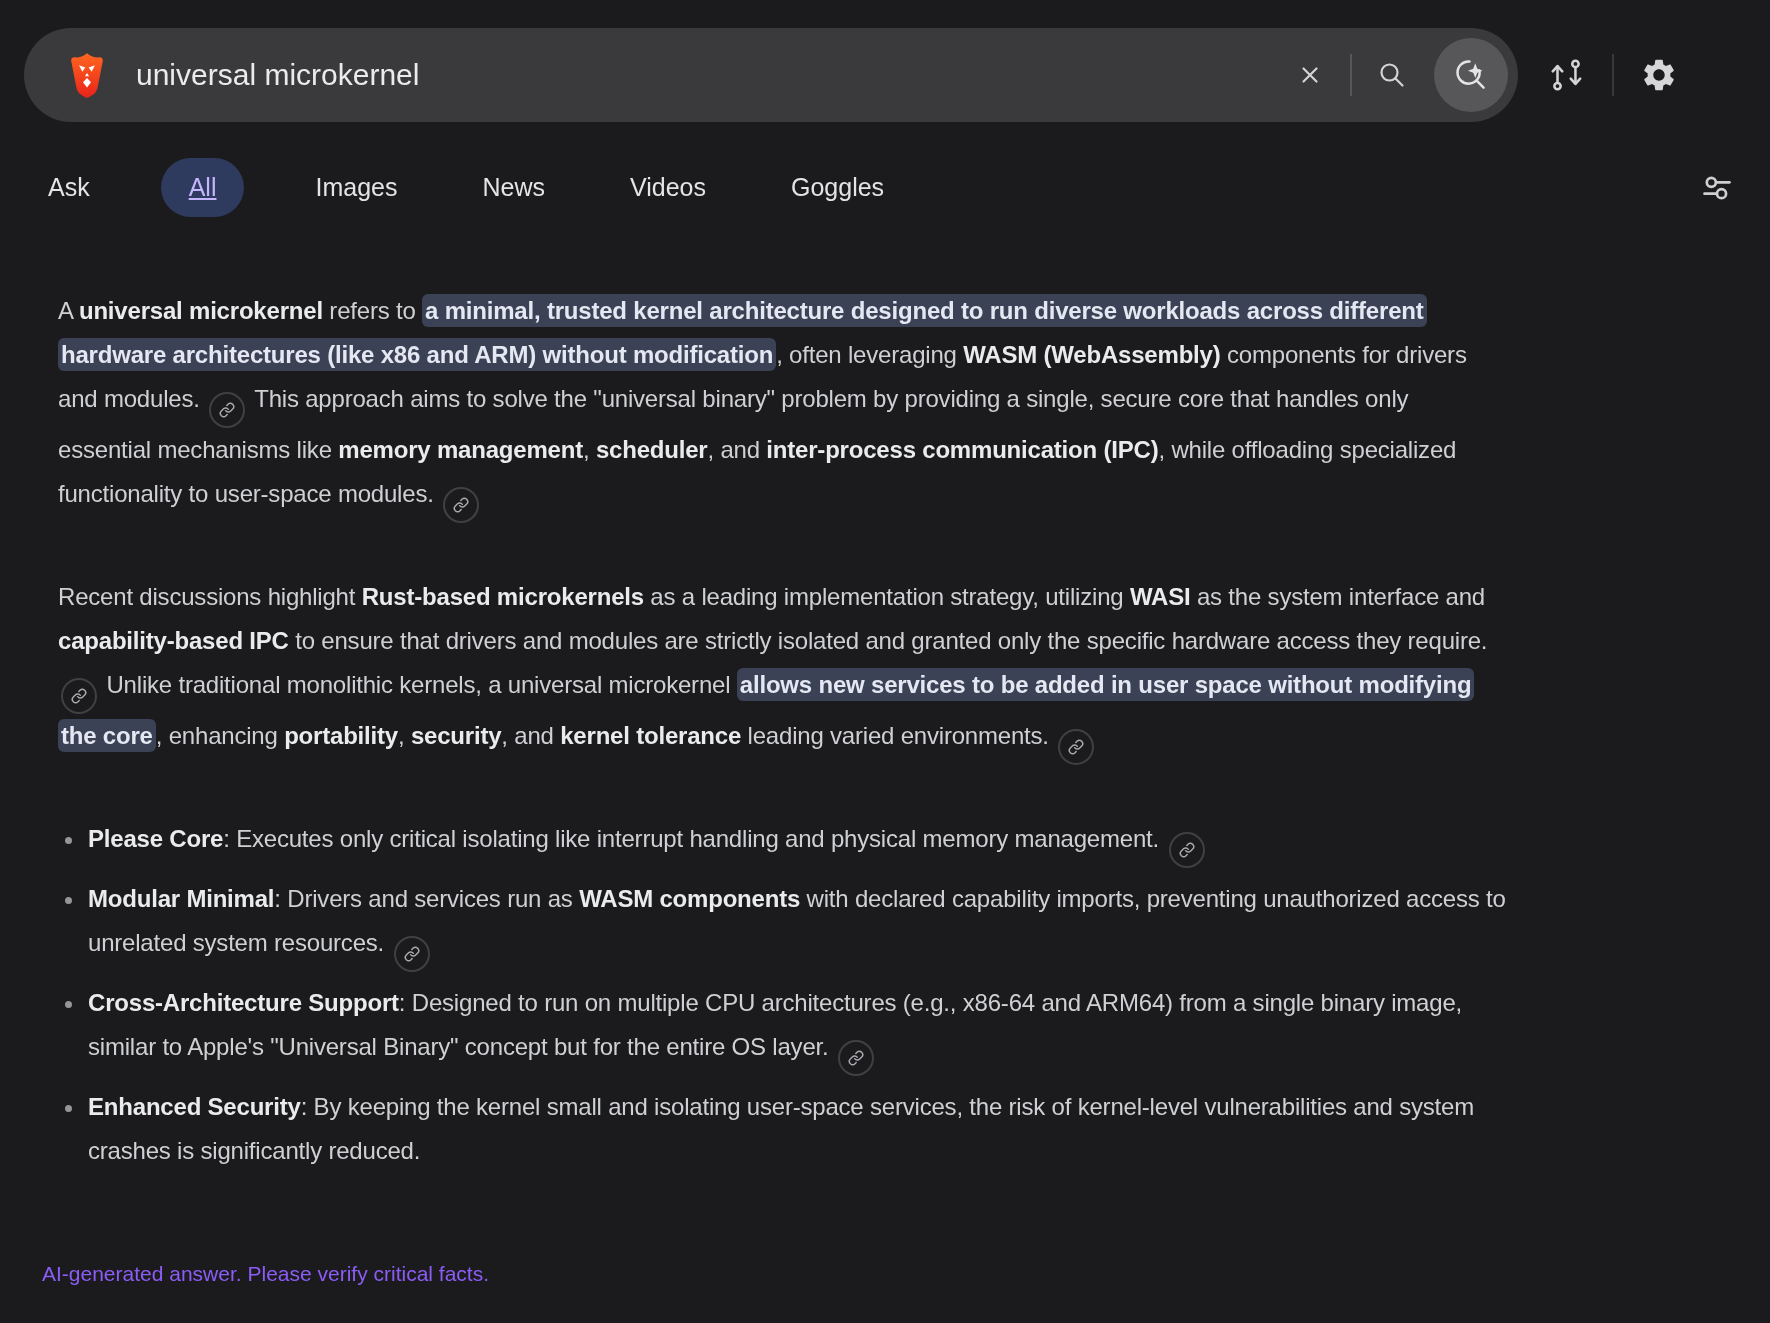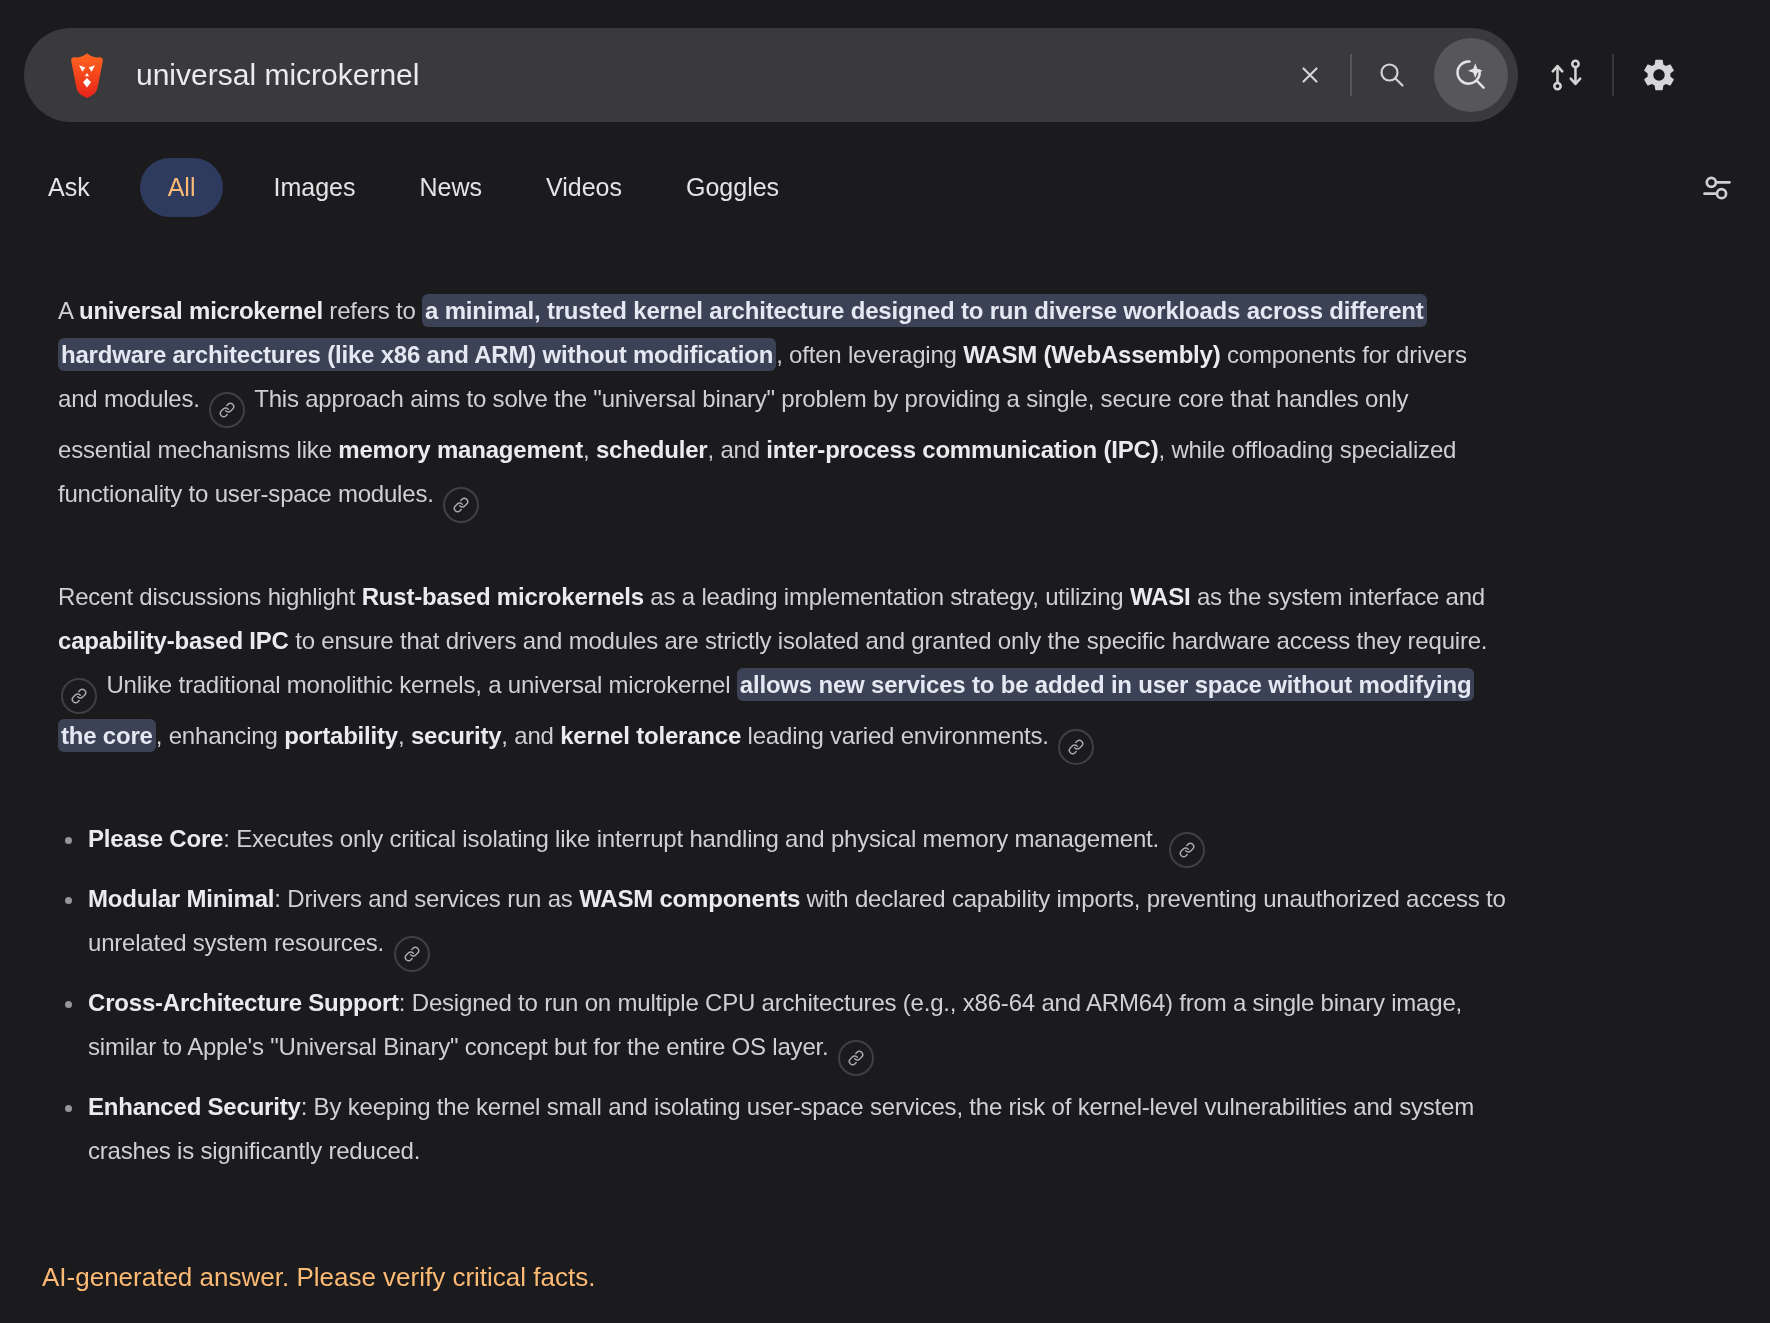--- a/index.html
+++ b/index.html
@@ -44,27 +44,27 @@
     position:absolute; left:1548px; top:28px; height:94px;
     display:flex; align-items:center; gap:26px;
   }
   .tr-btn{ background:none; border:none; padding:0; cursor:pointer; display:flex; }
   .tr-btn svg{ width:38px; height:38px; }
   .tr-divider{ width:2px; height:42px; background:#38383a; }
 
   
   .tabbar{
     position:absolute; left:34px; top:158px; right:36px;
-    display:flex; align-items:center; gap:36px;
+    display:flex; align-items:center; gap:57px;
   }
   .tab{
     font-size:25px; color:#e4e4e6; padding:15px 14px;
     border-radius:34px; cursor:pointer; white-space:nowrap;
   }
-  .tab.active{ background:#2e3a5e; color:#fdba74; padding:15px 28px; }
+  .tab.active{ background:#2e3a5e; color:#c4b5fd; padding:15px 28px;text-decoration:underline; }
   .tab-filter-btn{ margin-left:auto; background:none; border:none; padding:0; cursor:pointer; display:flex; }
   .tab-filter-btn svg{ width:34px; height:34px; stroke:#cfcfd2; stroke-width:2.4; fill:none; stroke-linecap:round; }
 
   
   .content{
     position:absolute; left:42px; top:289px; width:1470px;
     font-size:24px; line-height:44px; letter-spacing:-0.2px;
     color:#cfd0d3;
   }
   .para{ margin:0 16px 52px; }
@@ -81,21 +81,21 @@
   .link-chip{
     display:inline-flex; width:36px; height:36px; flex:none;
     border:2px solid #404043; border-radius:50%;
     align-items:center; justify-content:center;
     vertical-align:-11px; margin:0 3px; cursor:pointer;
   }
   .link-chip svg{ width:16px; height:16px; stroke:#aaabaf; stroke-width:2.2; fill:none; stroke-linecap:round; stroke-linejoin:round; }
 
   .footer{
     position:absolute; left:42px; top:1262px;
-    font-size:26px; color:#fdba74; letter-spacing:0;
+    font-size:21px; color:#8b5cf6; letter-spacing:0;
   }
 </style>
 </head>
 <body>
 
 <div class="searchbar">
   <span class="brave-logo">
     <svg viewBox="0 0 100 110">
       <defs>
         <linearGradient id="bg-orange" x1="0" y1="0" x2="0" y2="1">

